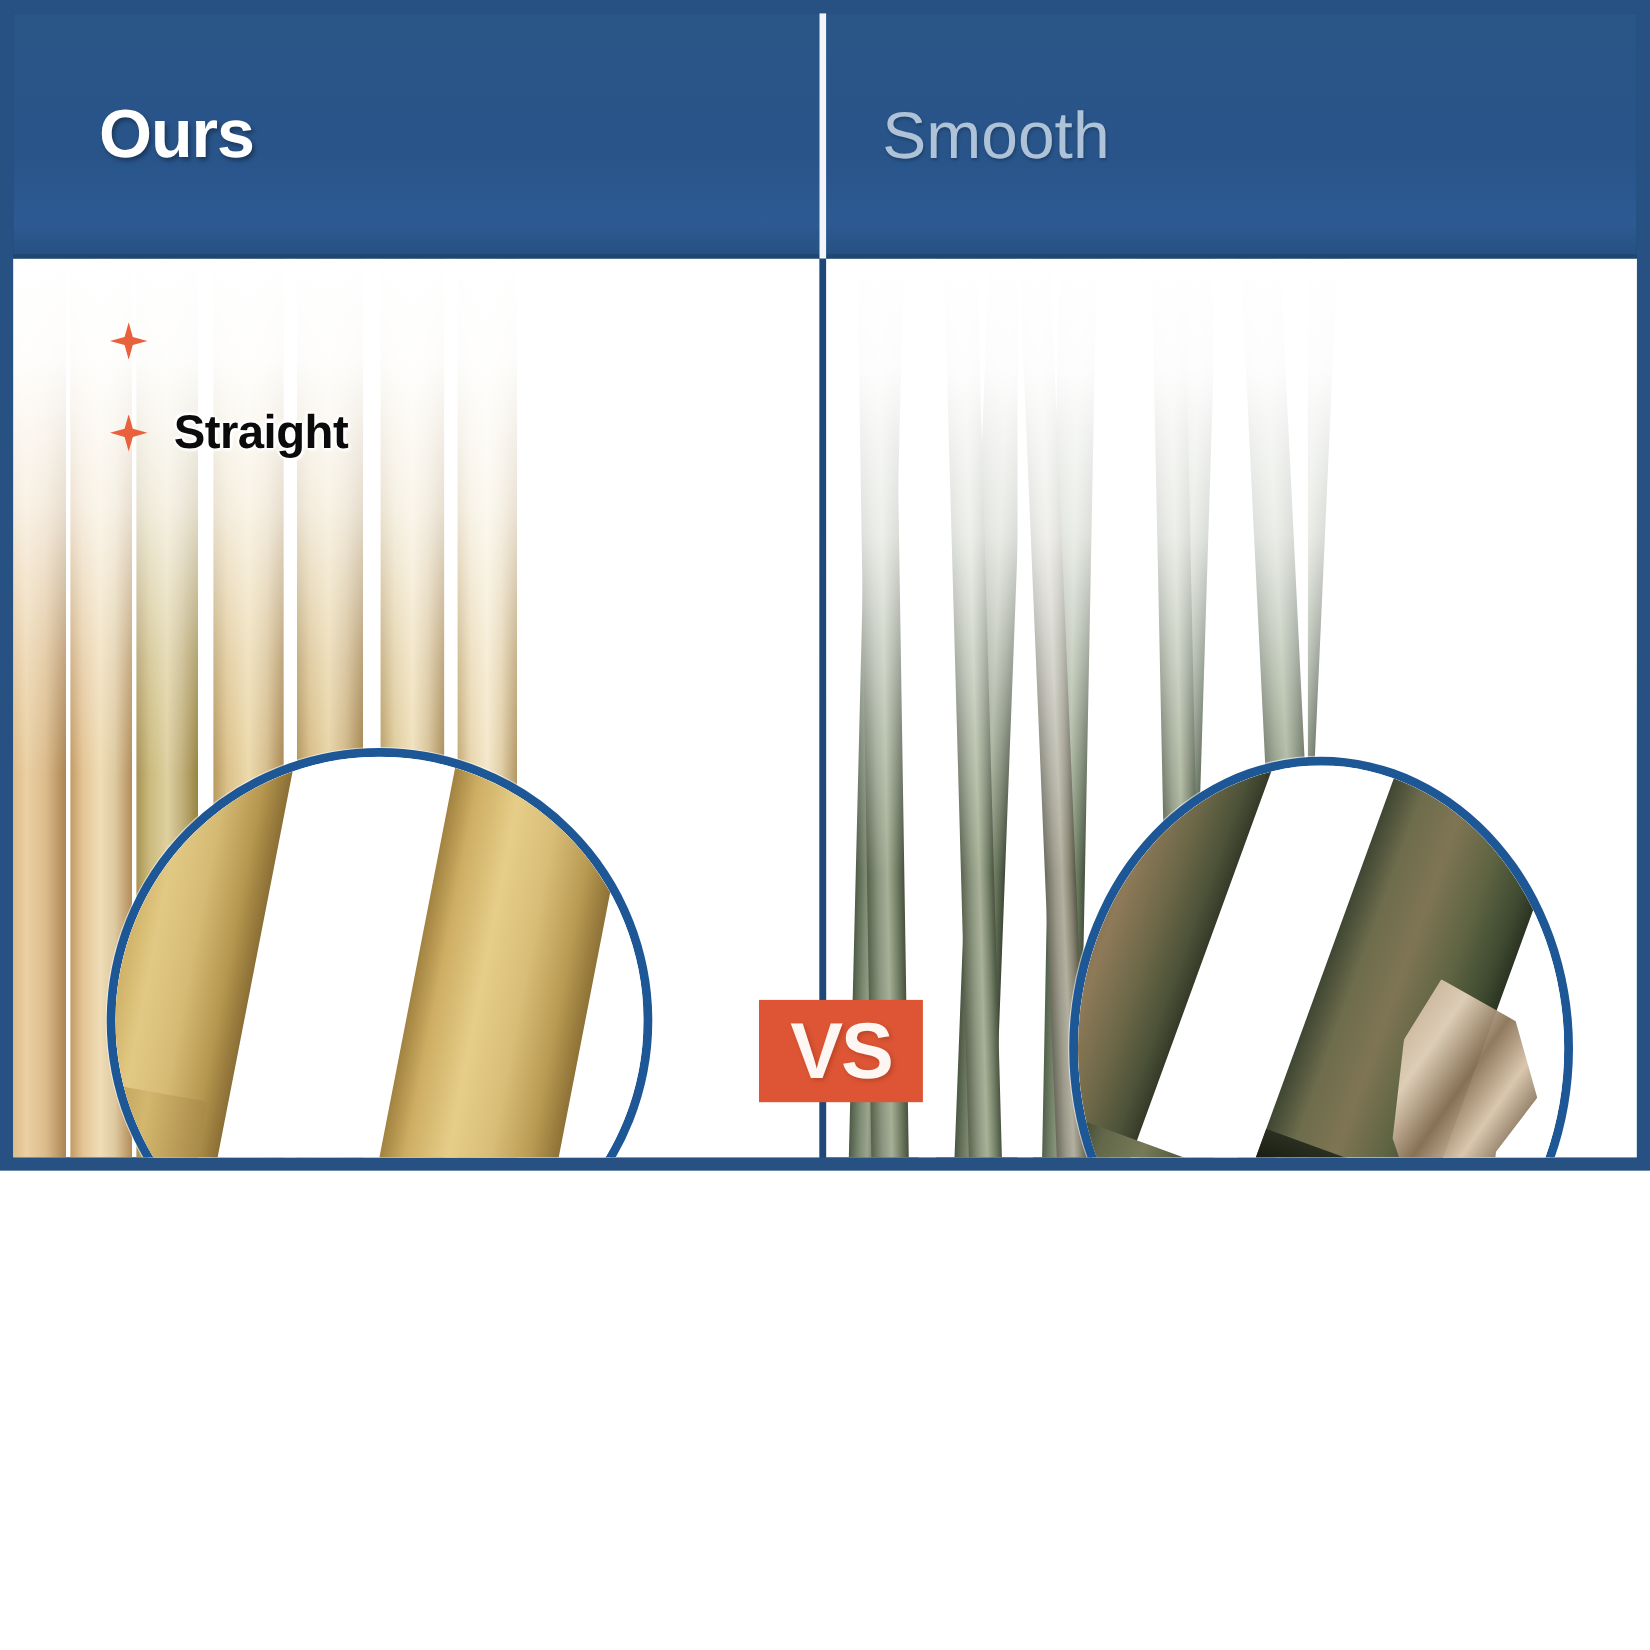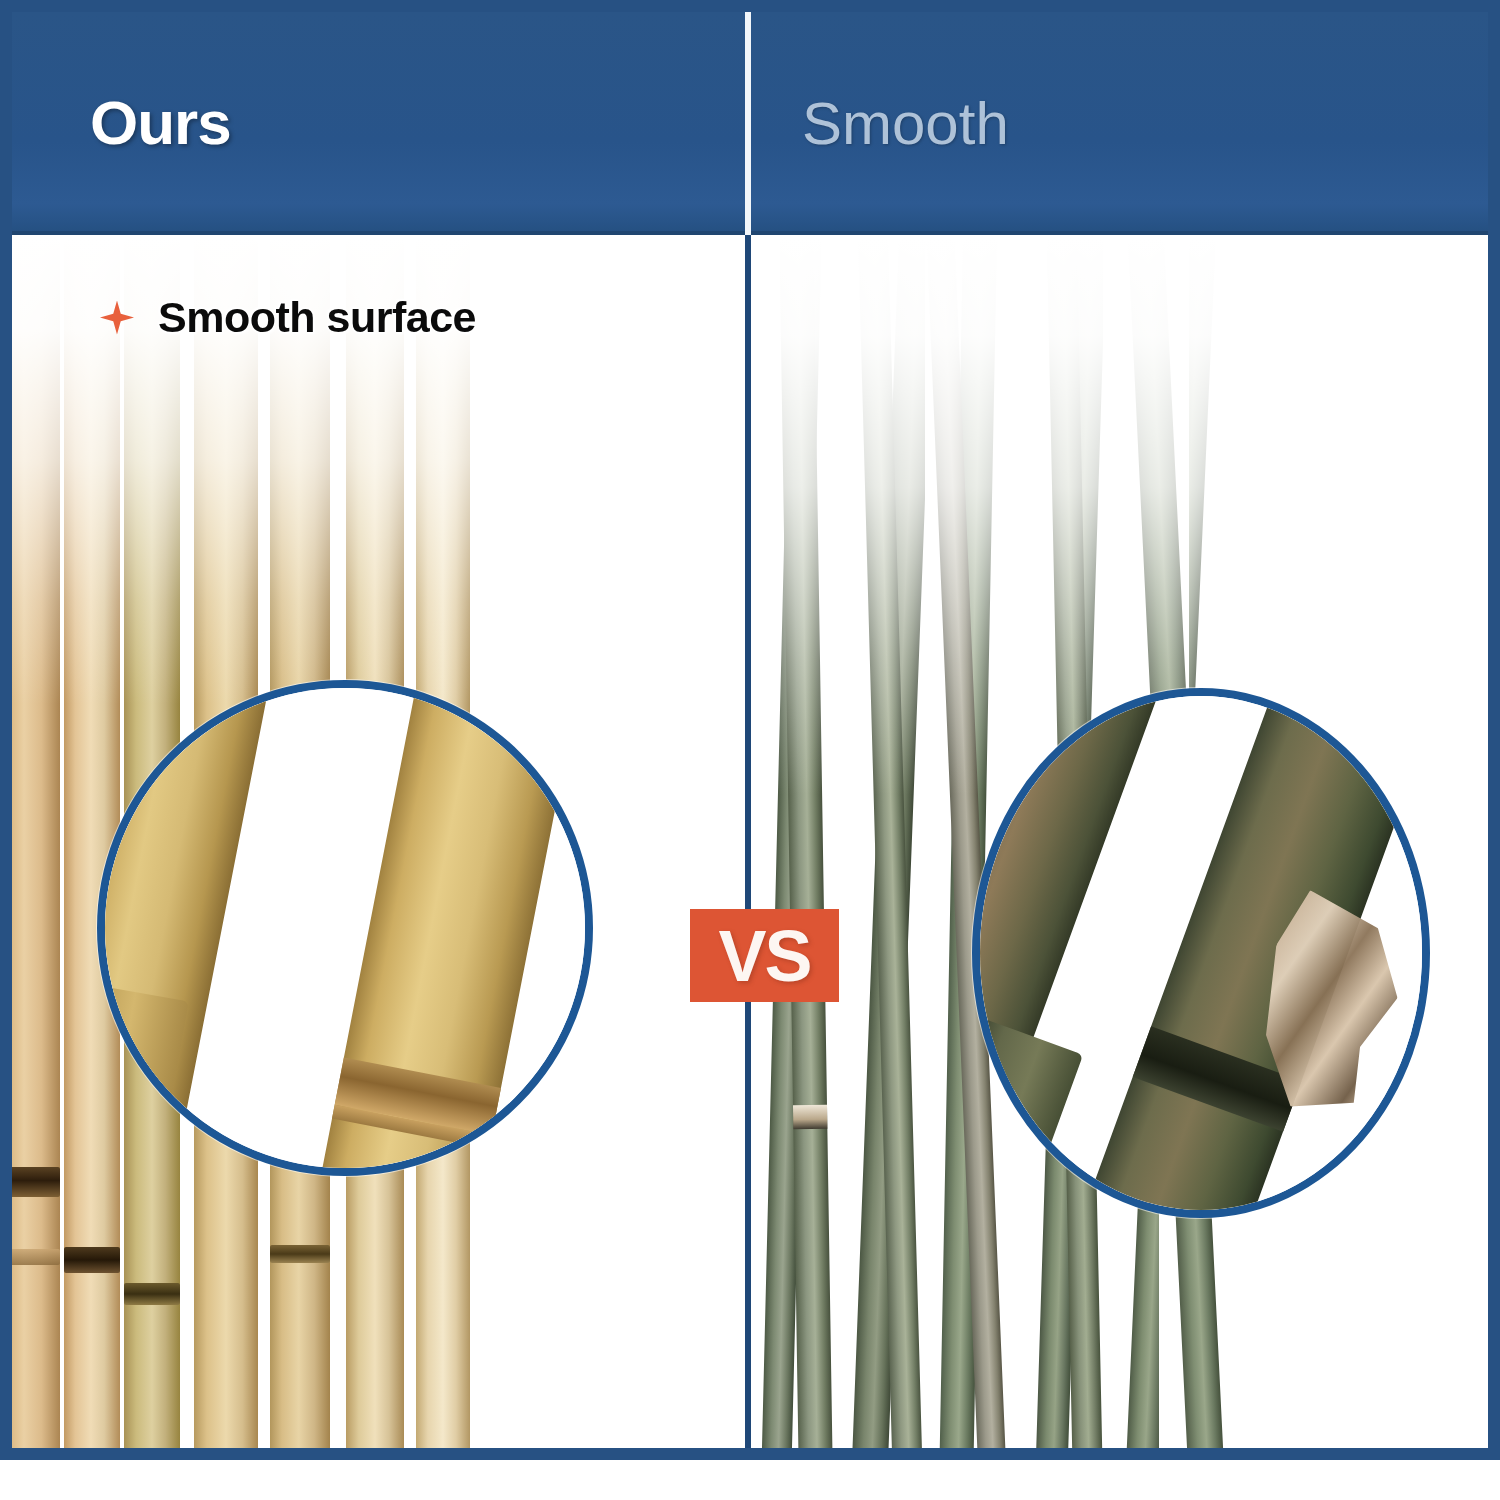--- a/index.html
+++ b/index.html
@@ -6,21 +6,21 @@
   html,body{ background:#fff; }
   body{
     width:1500px; height:1500px;
     font-family:"Liberation Sans", sans-serif;
     overflow:hidden;
   }
 
   
   #infographic{
     position:relative;
-    width:1500px; height:1460px;
+    width:1500px; height:1064px;
     background:#0c4a6e;
     border:12px solid #275183;
     overflow:hidden;
   }
 
   
   .header-band{
     position:absolute; top:0; left:0;
     width:1476px; height:223px;
     background:linear-gradient(180deg,#2a5587 0%,#28548a 58%,#2d5a92 86%,#244f80 100%);
@@ -227,21 +227,24 @@
       <div class="cane" style="left:404px;width:54px;height:1253px;
            background:linear-gradient(90deg,#c3a972 0%,#e7d5ad 22%,#f4e8ca 50%,#e0cda5 74%,#b29763 100%);"></div>
       <div class="whitegap" style="left:458px;top:0;width:18px;height:1253px;"></div>
       <div class="fade-top"></div>
       <div class="whitegap" style="left:476px;top:0;width:257px;height:1253px;z-index:3;"></div>
     </div>
 
     <div class="bullets bullets-left">
       <div class="bullet-row">
         <div class="bullet-star"></div>
-        <div class="bullet-text">Smooth surface</div>
+      </div>
+      <div class="bullet-row">
+        <div class="bullet-star"></div>
+        <div class="bullet-text">Straight</div>
       </div>
     </div>
   </div>
 
   <div class="panel panel-right">
 
     <div class="canes">
       <div class="cane" style="left:10px;width:30px;height:1253px;
            background:linear-gradient(90deg,#4d5a45 0%,#7d8a72 30%,#9aa48e 55%,#6b7760 80%,#414d3a 100%);
            transform:rotate(1.4deg);"></div>

